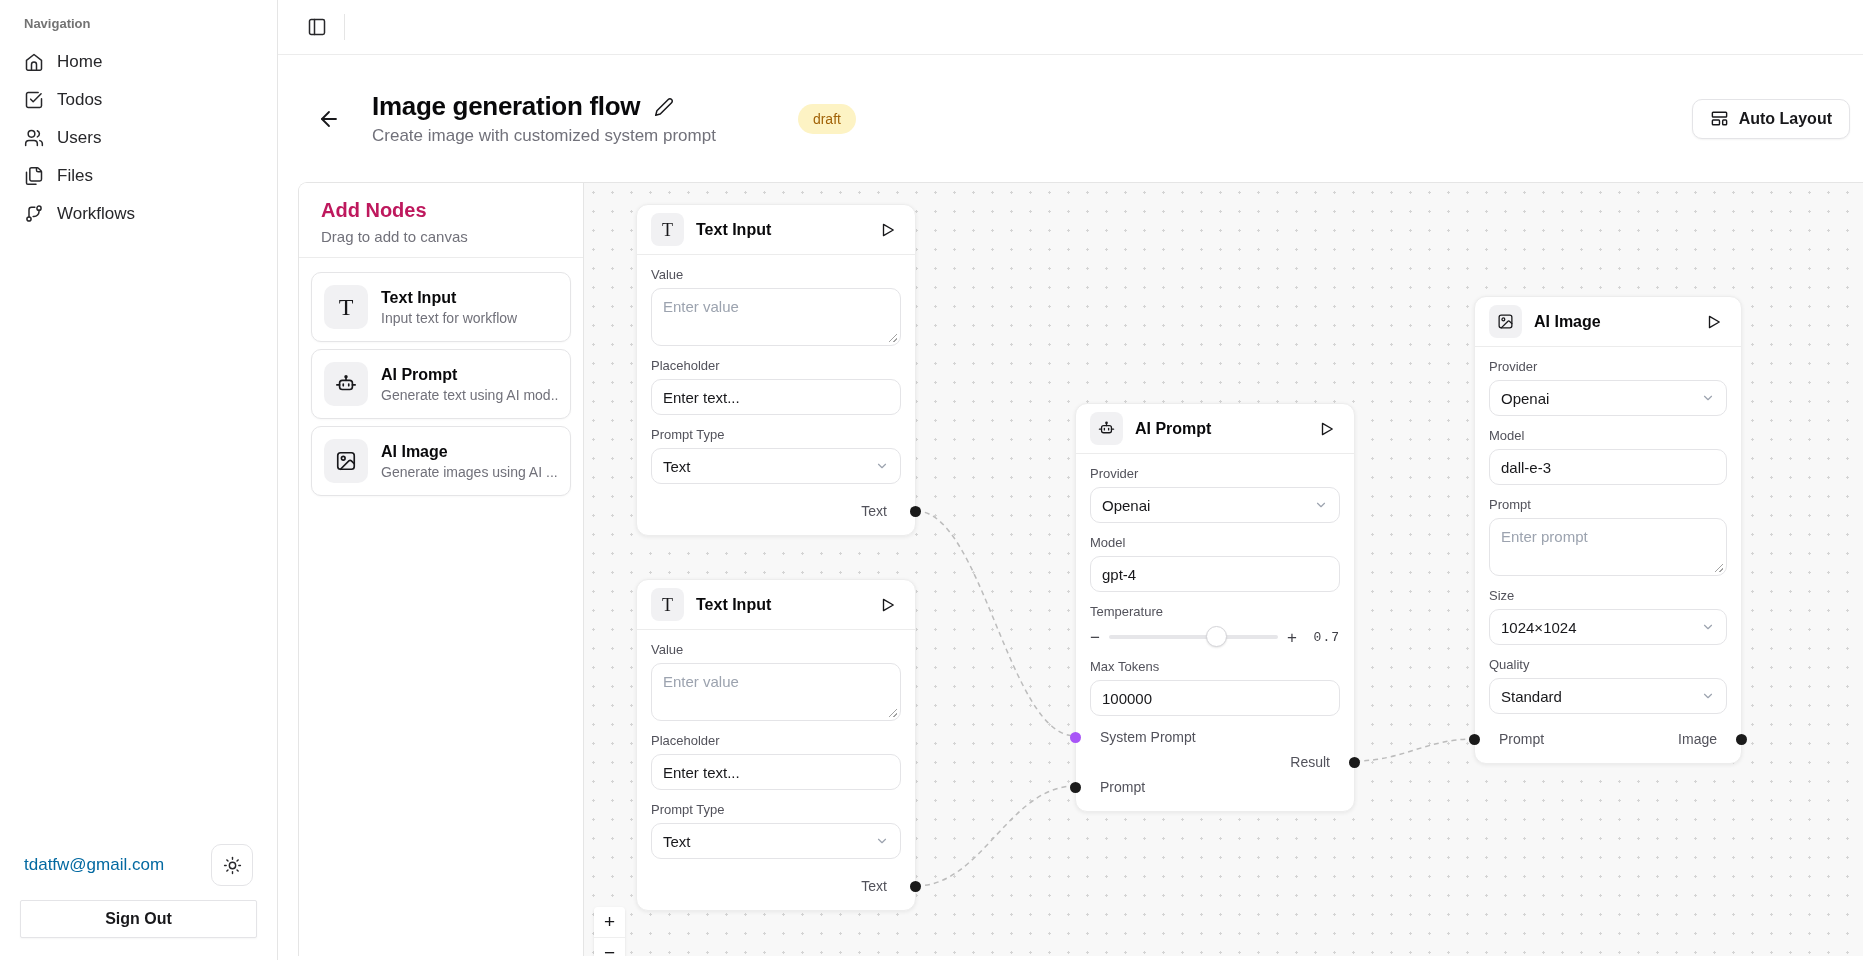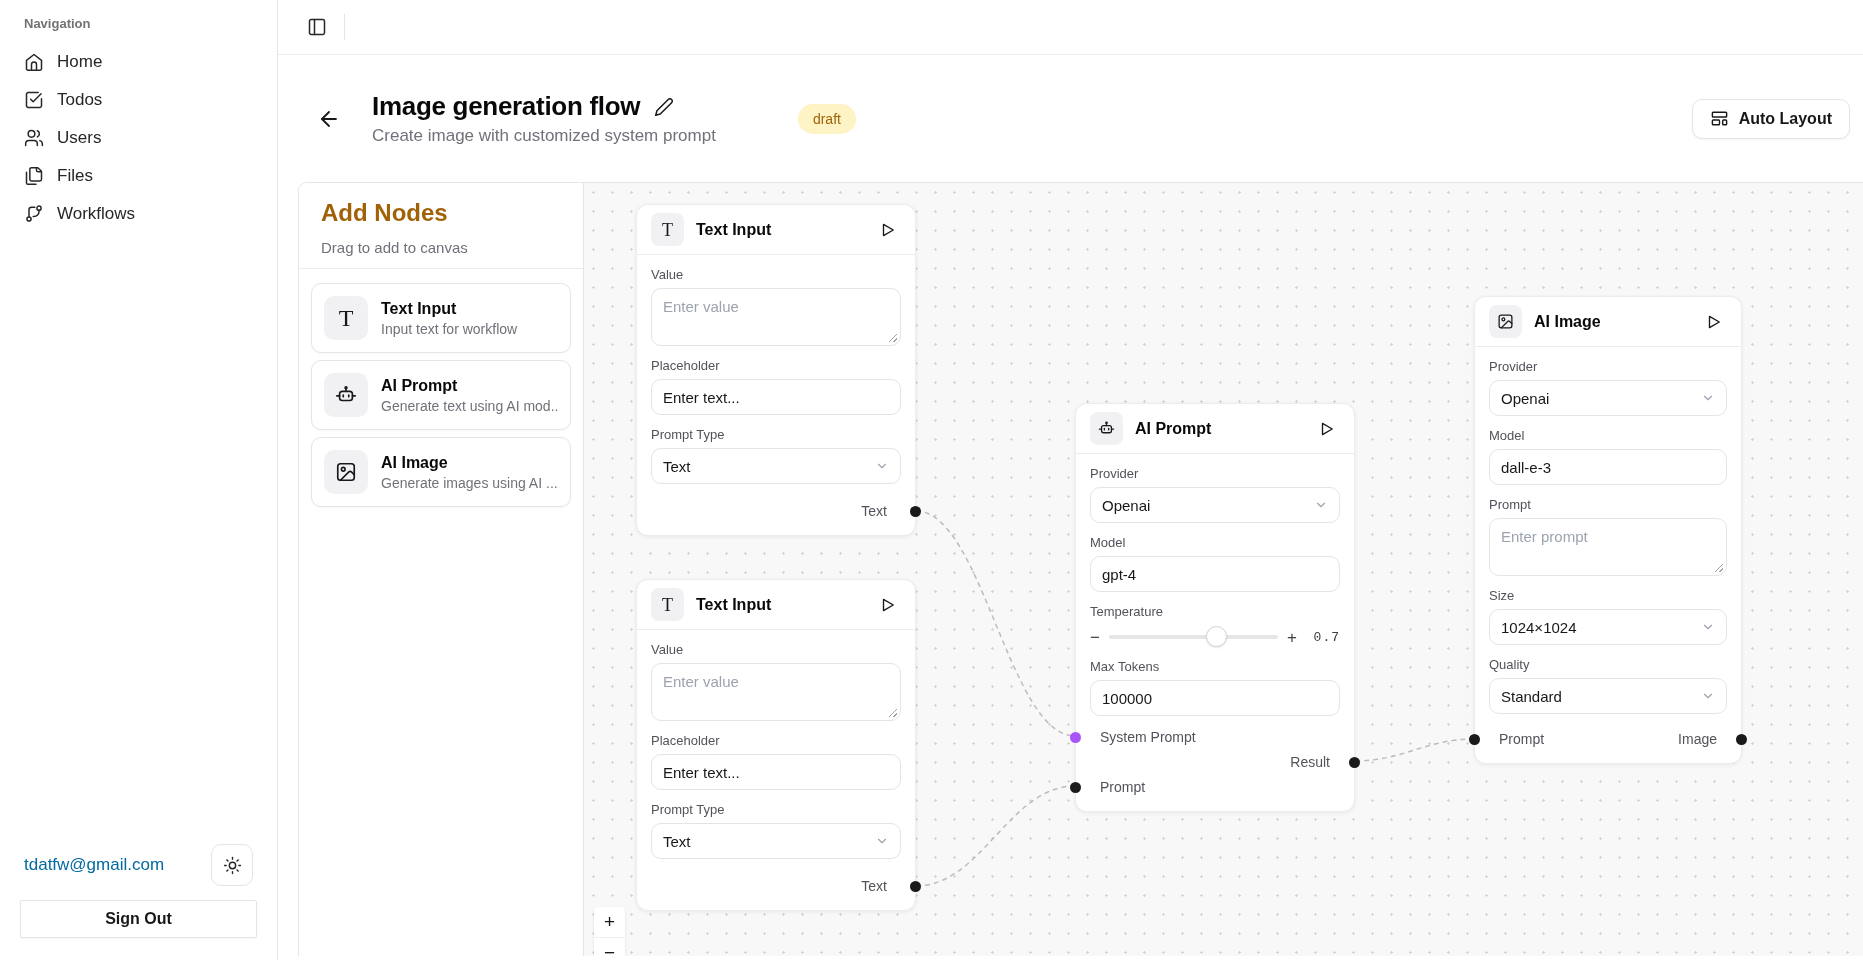--- a/index.html
+++ b/index.html
@@ -40,22 +40,22 @@
   .status-badge { margin-left:82px; background:#fdf3c4; color:#a16207; font-size:14px; padding:7px 15px; border-radius:16px; align-self:center; }
   .head-spacer { flex:1; }
   .auto-layout-btn { display:flex; align-items:center; gap:10px; height:40px; padding:0 17px; border:1px solid #e4e4e7; border-radius:10px; background:#fff; cursor:pointer; box-shadow:0 1px 2px rgba(0,0,0,.05); font-family:inherit; }
   .auto-layout-btn svg { width:19px; height:19px; stroke:#18181b; }
   .auto-layout-btn span { font-size:16px; font-weight:600; color:#18181b;text-align:center; }
 
   
   .editor { position:absolute; left:20px; top:182px; right:0; bottom:0; border-top:1px solid #e5e5e5; border-left:1px solid #e5e5e5; border-top-left-radius:9px; display:flex; overflow:hidden; background:#fff; }
   .palette { width:285px; flex:0 0 auto; background:#fff; border-right:1px solid #e5e5e5; }
   .palette-head { padding:16px 22px 12px; }
-  .palette-title { font-size:24px; font-weight:700; color:#a16207; }
-  .palette-sub { font-size:15px; color:#71717a; margin-top:12px; }
+  .palette-title { font-size:20px; font-weight:700; color:#be185d; }
+  .palette-sub { font-size:15px; color:#71717a; margin-top:6px; }
   .palette-divider { height:1px; background:#ececec; }
   .palette-cards { padding:14px 12px; display:flex; flex-direction:column; gap:7px; }
   .palette-card { display:flex; align-items:center; gap:13px; border:1px solid #e5e5e7; border-radius:10px; background:#fff; padding:12px; cursor:grab; box-shadow:0 1px 2px rgba(0,0,0,.03); }
   .chip { width:44px; height:44px; border-radius:10px; background:#f1f1f3; display:flex; align-items:center; justify-content:center; flex:0 0 auto; }
   .chip svg { width:22px; height:22px; stroke:#18181b; }
   .chip .serif-t { font-family:"Liberation Serif", serif; font-size:24px; color:#18181b; line-height:1; }
   .card-text { min-width:0; }
   .card-title { font-size:16px; font-weight:700; color:#09090b; }
   .card-desc { font-size:14px; color:#71717a; margin-top:3px; white-space:nowrap; overflow:hidden; }
 

